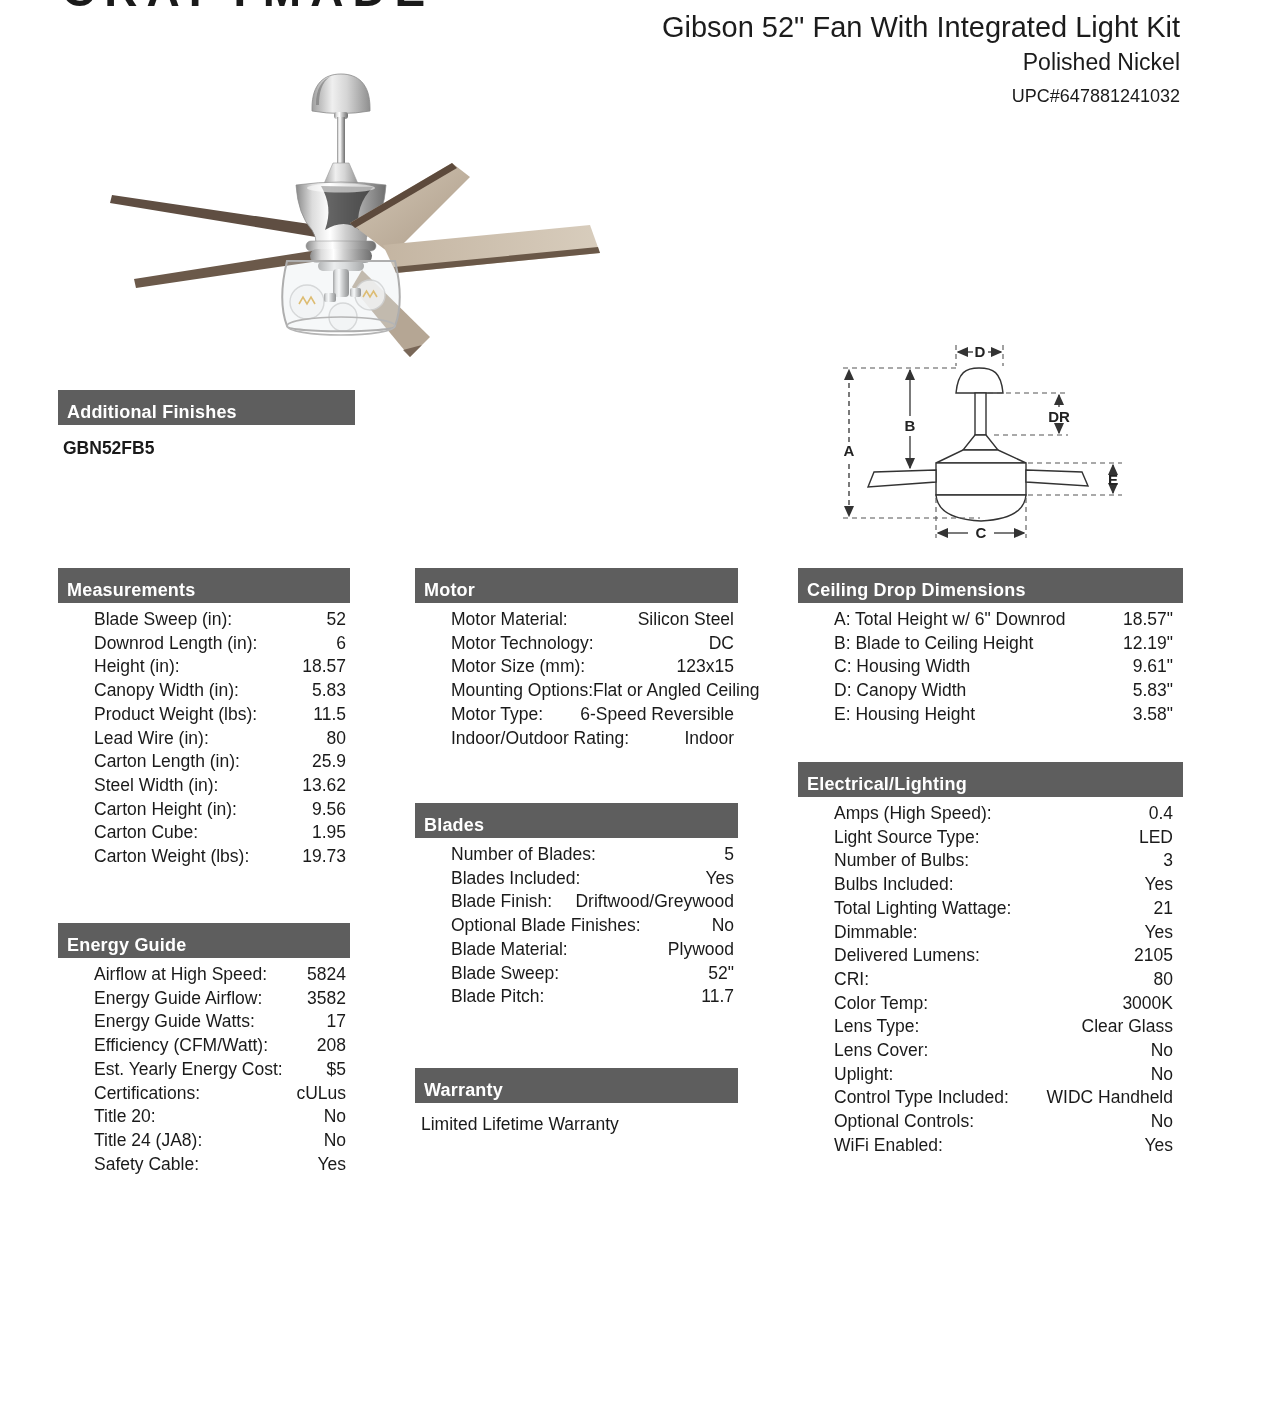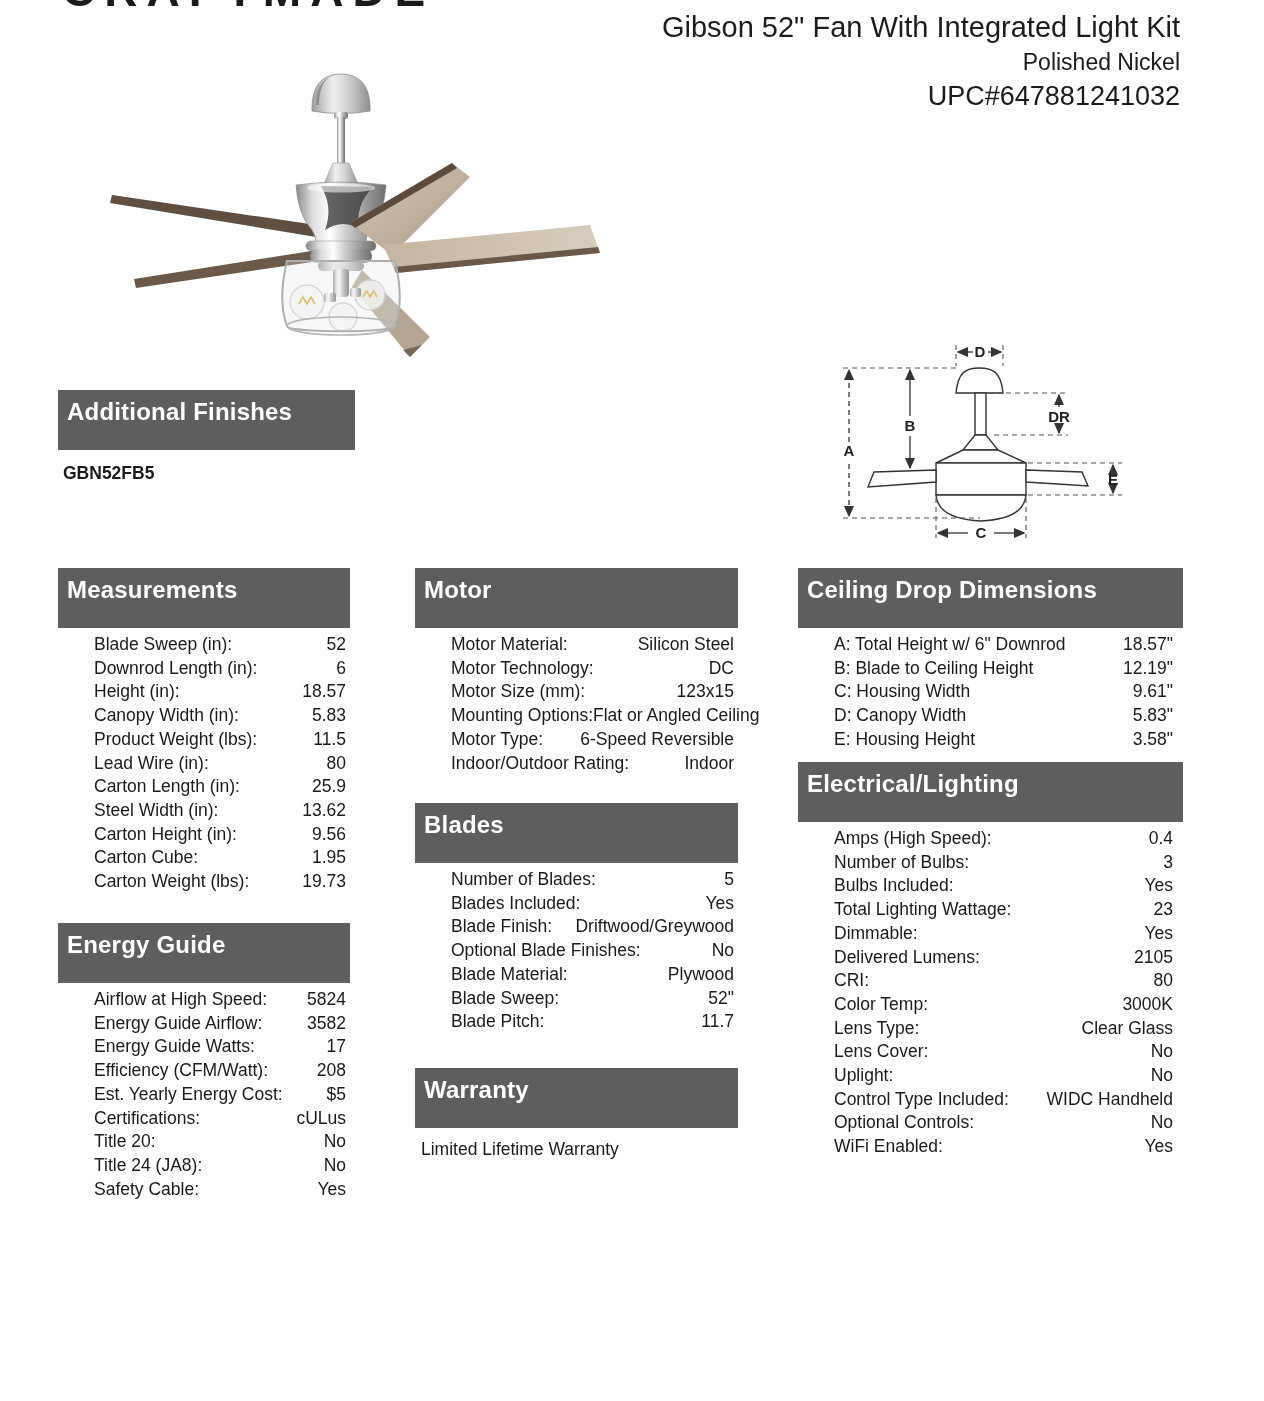--- a/index.html
+++ b/index.html
@@ -8,25 +8,25 @@
 
   
   .brand-clip{position:absolute;left:62px;top:0;width:520px;height:7px;overflow:hidden;}
   .brand-clip span{display:block;margin-top:-32px;font-weight:bold;font-size:46px;
                    letter-spacing:9px;color:#1a1a1a;line-height:44px;white-space:nowrap;}
 
   
   .title-block{position:absolute;right:84px;top:10px;width:760px;text-align:right;}
   .title-block .title{font-size:29px;line-height:34px;color:#1c1c1c;}
   .title-block .finish{font-size:23px;line-height:30px;margin-top:3px;}
-  .title-block .upc{font-size:27px;line-height:30px;margin-top:4px;}
+  .title-block .upc{font-size:18px;line-height:30px;margin-top:4px;}
 
   
   .section{position:absolute;}
-  .bar{background:#5e5e5e;color:#fff;font-weight:bold;font-size:24px;height:60px;
+  .bar{background:#5e5e5e;color:#fff;font-weight:bold;font-size:18px;height:35px;
        line-height:44px;padding-left:9px;letter-spacing:0.2px;}
   .rows{padding-top:5px;}
   .row{display:flex;justify-content:space-between;align-items:baseline;
        font-size:17.5px;line-height:23.7px;padding:0 4px 0 8px;white-space:nowrap;}
   .row .lbl{text-align:left;margin-left:28px;}
   .row .val{text-align:left;}
   .col3 .row{padding-right:10px;}
 
   .finishes{padding:8px 0 0 5px;}
   .finish-item{font-weight:bold;font-size:17.5px;line-height:30px;}
@@ -374,30 +374,34 @@
   </div>
 
   <div class="section col3" style="left:798px;top:762px;width:385px;">
     <div class="bar">Electrical/Lighting</div>
     <div class="rows">
         <div class="row">
           <span class="lbl">Amps (High Speed):</span>
           <span class="val">0.4</span>
         </div>
         <div class="row">
+          <span class="lbl">Light Source Type:</span>
+          <span class="val">LED</span>
+        </div>
+        <div class="row">
           <span class="lbl">Number of Bulbs:</span>
           <span class="val">3</span>
         </div>
         <div class="row">
           <span class="lbl">Bulbs Included:</span>
           <span class="val">Yes</span>
         </div>
         <div class="row">
           <span class="lbl">Total Lighting Wattage:</span>
-          <span class="val">23</span>
+          <span class="val">21</span>
         </div>
         <div class="row">
           <span class="lbl">Dimmable:</span>
           <span class="val">Yes</span>
         </div>
         <div class="row">
           <span class="lbl">Delivered Lumens:</span>
           <span class="val">2105</span>
         </div>
         <div class="row">

